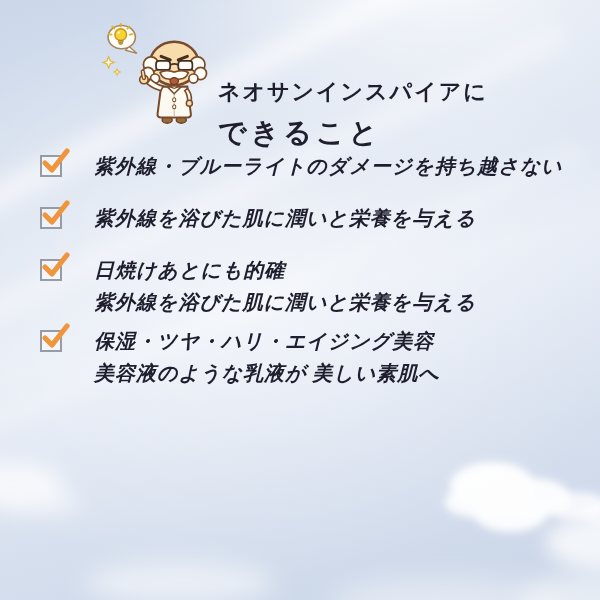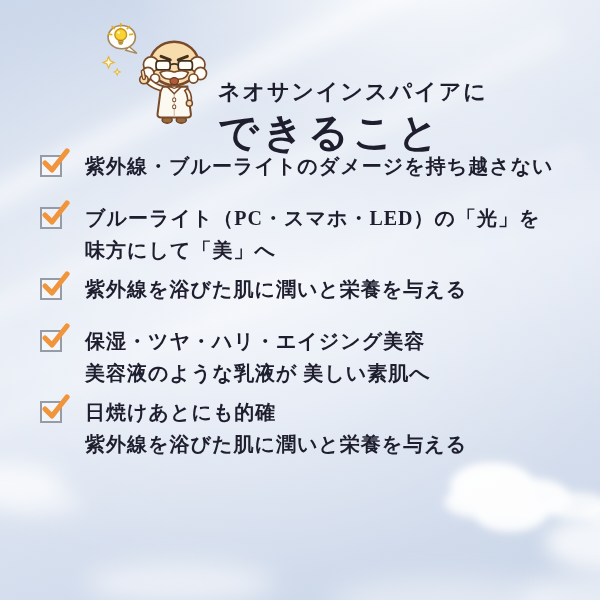--- a/index.html
+++ b/index.html
@@ -24,24 +24,24 @@
   .cloud-right-low { left:545px; top:515px; width:120px; height:55px; filter:blur(9px); opacity:.75; }
   .cloud-left { left:-48px; top:462px; width:112px; height:46px; filter:blur(10px); opacity:.7; box-shadow:30px 18px 0 -10px rgba(255,255,255,.7); }
   .wisp1 { left:85px;  top:562px; width:190px; height:42px; filter:blur(12px); opacity:.55; }
   .wisp2 { left:330px; top:578px; width:230px; height:52px; filter:blur(14px); opacity:.45; }
   .wisp3 { left:520px; top:572px; width:150px; height:60px; filter:blur(12px); opacity:.55; }
 
   .mascot { position:absolute; left:96px; top:20px; width:112px; height:106px; }
 
   .header-text { position:absolute; left:218px; top:50px; color:var(--text,#1E1E2E);margin-top:28px; }
   .subtitle { font-size:22px; letter-spacing:2px; font-weight:600; line-height:28px; }
-  .title    { font-size:40px; letter-spacing:4px; font-weight:700; line-height:44px; margin-top:5px; }
+  .title    { font-size:28px; letter-spacing:4px; font-weight:700; line-height:44px; margin-top:5px; }
 
   .checklist { position:absolute; left:40px; top:150px; width:532px; }
-  .item { display:flex; gap:23px; margin-bottom:20px; }
+  .item { display:flex; gap:32px; margin-bottom:20px;font-style:italic; }
   .item--double { margin-bottom:7px; }
   .check { position:relative; width:22px; height:22px; flex:0 0 22px; margin-top:5px; }
   .check .box { position:absolute; inset:0; box-sizing:border-box; border:2px solid var(--checkbox-border,#959CA6); background:rgba(255,255,255,.4); }
   .check svg { position:absolute; left:0; top:-8px; width:32px; height:32px; overflow:visible; }
   .checkmark { fill:none; stroke:var(--check-orange,#F0953C); stroke-width:5.2; stroke-linecap:round; stroke-linejoin:round; }
   .lines { font-size:20px; line-height:32px; letter-spacing:1px; font-weight:600; color:var(--text,#1E1E2E); }
 </style>
 </head>
 <body>
 
@@ -129,32 +129,20 @@
         <svg viewBox="0 0 32 32">
             <polyline class="checkmark" points="5,16 12,23 27,4"></polyline>
           </svg>
       </span>
       <div class="lines">
           <div>紫外線・ブルーライトのダメージを持ち越さない</div>
         </div>
     </div>
 
 
-    <div class="item item--double">
-      <span class="check">
-        <span class="box"></span>
-        <svg viewBox="0 0 32 32">
-            <polyline class="checkmark" points="5,16 12,23 27,4"></polyline>
-          </svg>
-      </span>
-      <div class="lines">
-        <div>ブルーライト（PC・スマホ・LED）の「光」を</div>
-        <div>味方にして「美」へ</div>
-      </div>
-    </div>
 
 
     <div class="item">
       <span class="check">
         <span class="box"></span>
         <svg viewBox="0 0 32 32">
             <polyline class="checkmark" points="5,16 12,23 27,4"></polyline>
           </svg>
       </span>
       <div class="lines">
@@ -163,32 +151,32 @@
     </div>
 
     <div class="item item--double">
       <span class="check">
         <span class="box"></span>
         <svg viewBox="0 0 32 32">
             <polyline class="checkmark" points="5,16 12,23 27,4"></polyline>
           </svg>
       </span>
       <div class="lines">
-        <div>保湿・ツヤ・ハリ・エイジング美容</div>
-        <div>美容液のような乳液が 美しい素肌へ</div>
+        <div>日焼けあとにも的確</div>
+        <div>紫外線を浴びた肌に潤いと栄養を与える</div>
       </div>
     </div>
 
     <div class="item item--double">
       <span class="check">
         <span class="box"></span>
         <svg viewBox="0 0 32 32">
             <polyline class="checkmark" points="5,16 12,23 27,4"></polyline>
           </svg>
       </span>
       <div class="lines">
-        <div>日焼けあとにも的確</div>
-        <div>紫外線を浴びた肌に潤いと栄養を与える</div>
+        <div>保湿・ツヤ・ハリ・エイジング美容</div>
+        <div>美容液のような乳液が 美しい素肌へ</div>
       </div>
     </div>
 
   </div>
 </div>
 
 </body></html>

